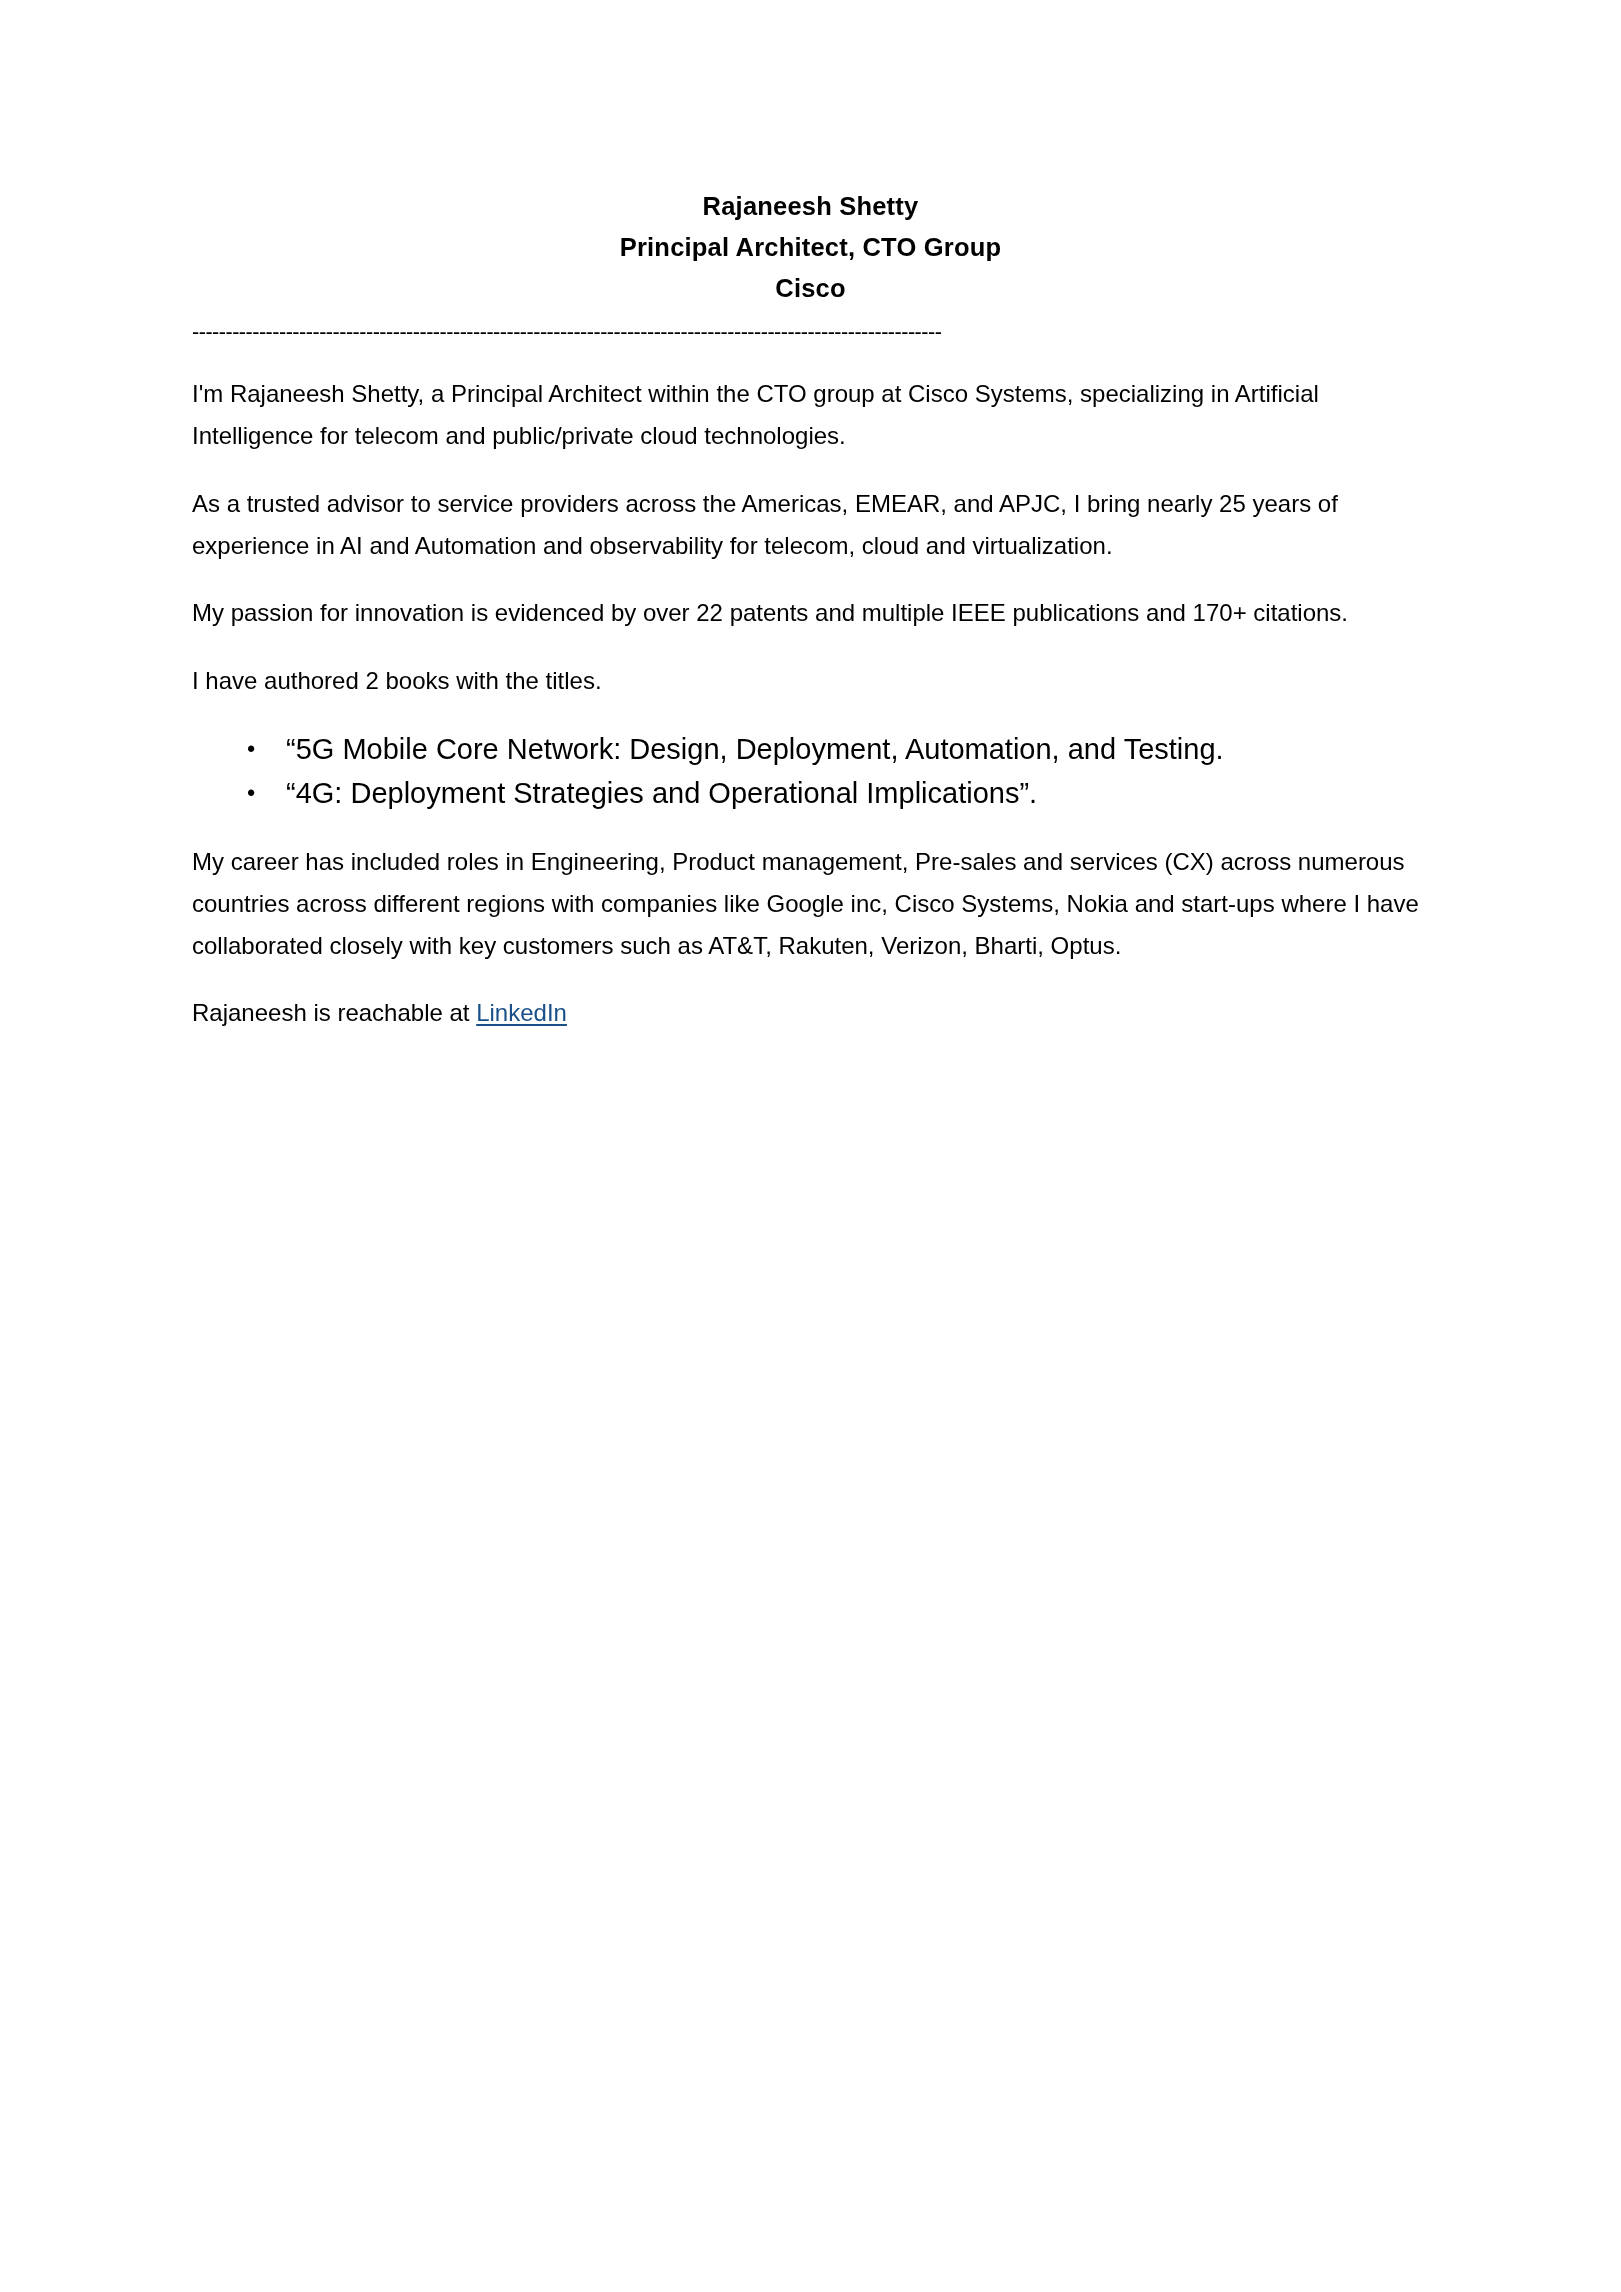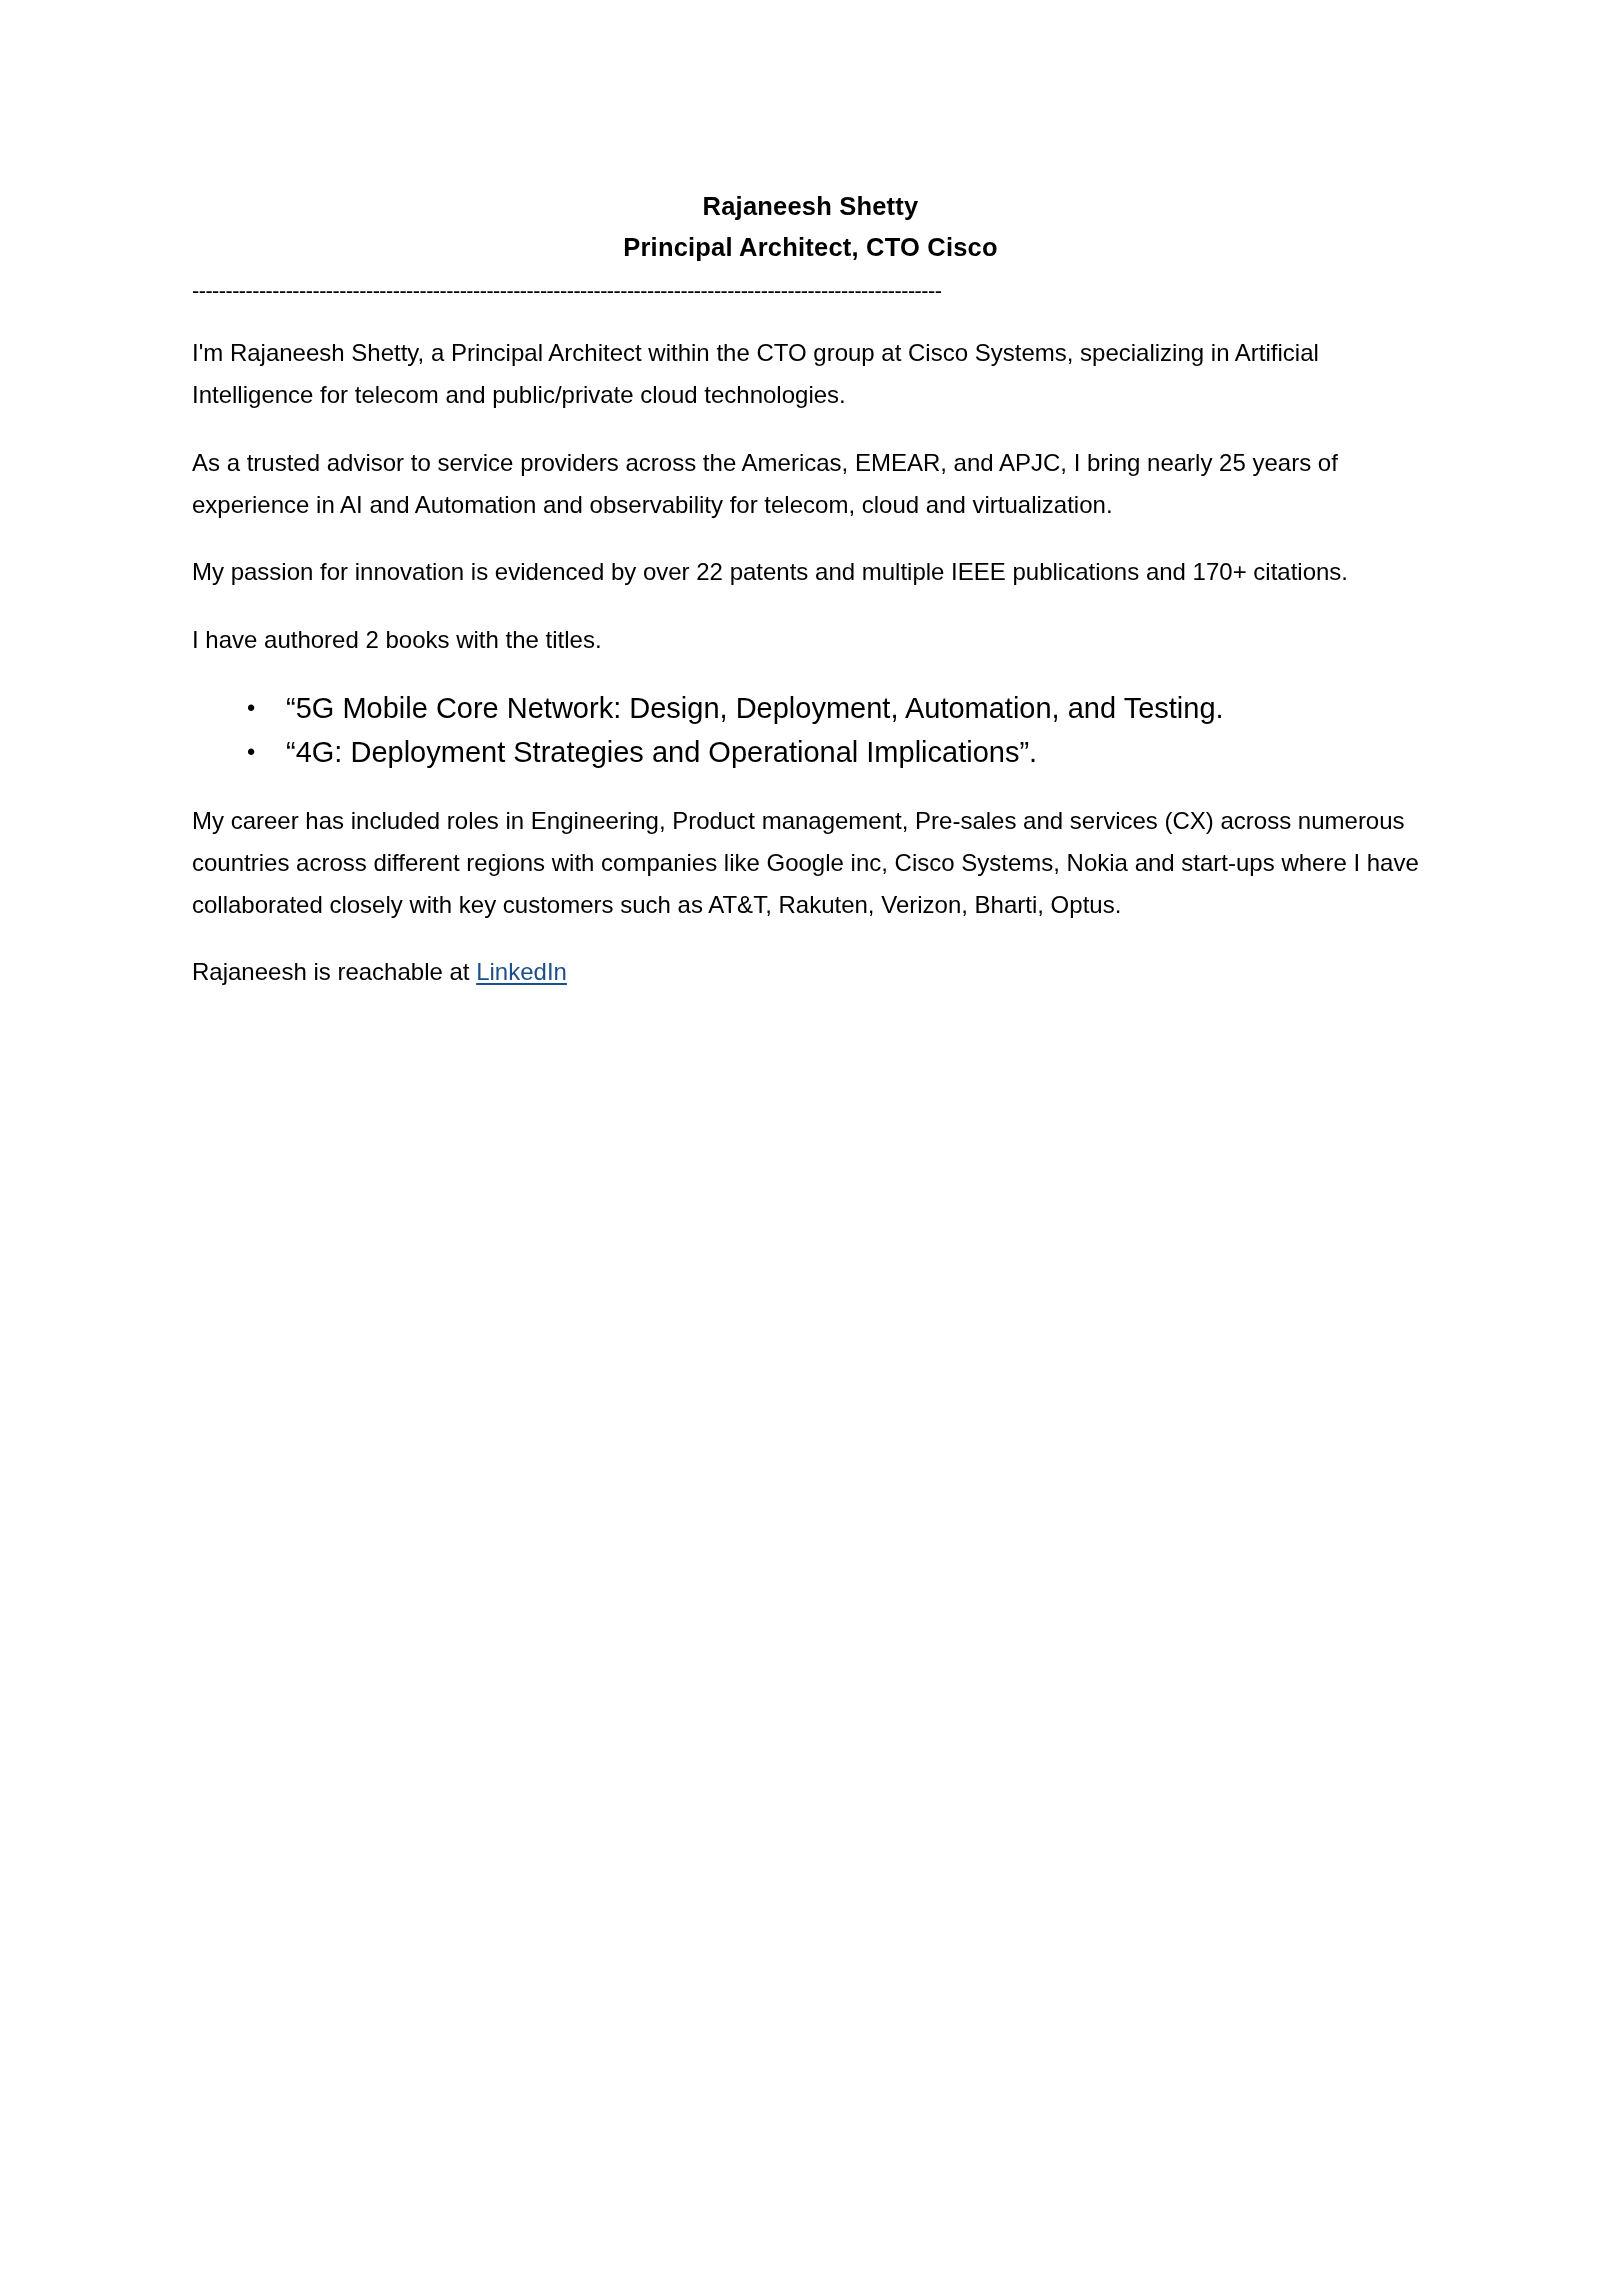--- a/index.html
+++ b/index.html
@@ -87,21 +87,22 @@
   }
 </style>
 </head>
 <body>
 
 <div class="page">
   <div class="content">
 
     <div class="title-block">
       <span class="title-line">Rajaneesh Shetty</span>
-      <span class="title-line">Principal Architect, CTO Cisco</span>
+      <span class="title-line">Principal Architect, CTO Group</span>
+      <span class="title-line">Cisco</span>
     </div>
 
     <div class="divider">----------------------------------------------------------------------------------------------------------------</div>
 
     <div class="body-text">
 
       <p class="para">I'm Rajaneesh Shetty, a Principal Architect within the CTO group at Cisco Systems, specializing in Artificial Intelligence for telecom and public/private cloud technologies.</p>
 
       <p class="para"> As a trusted advisor to service providers across the Americas, EMEAR, and APJC, I bring nearly 25 years of experience in AI and Automation and observability for telecom, cloud and virtualization.</p>
 

